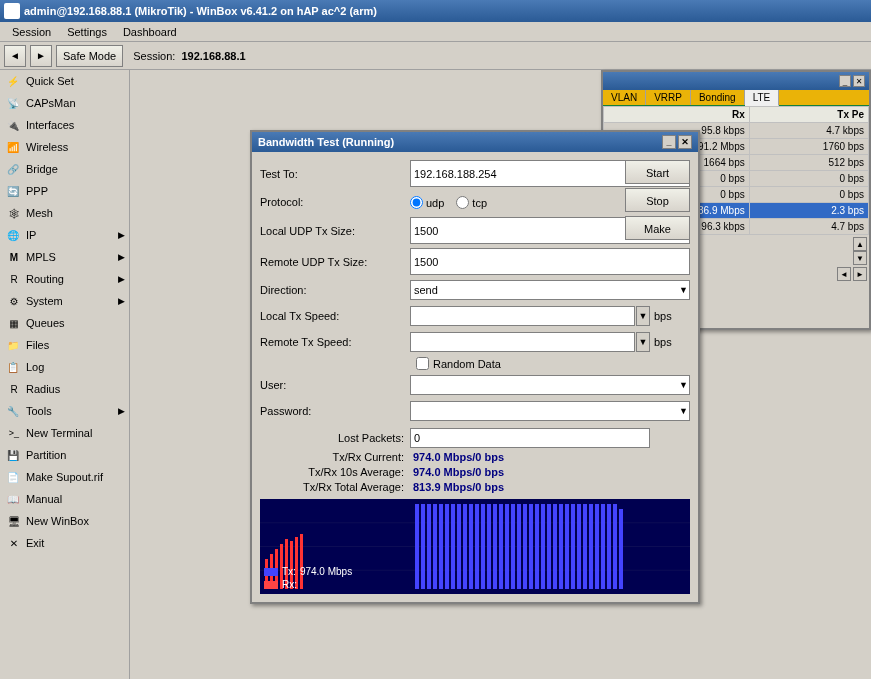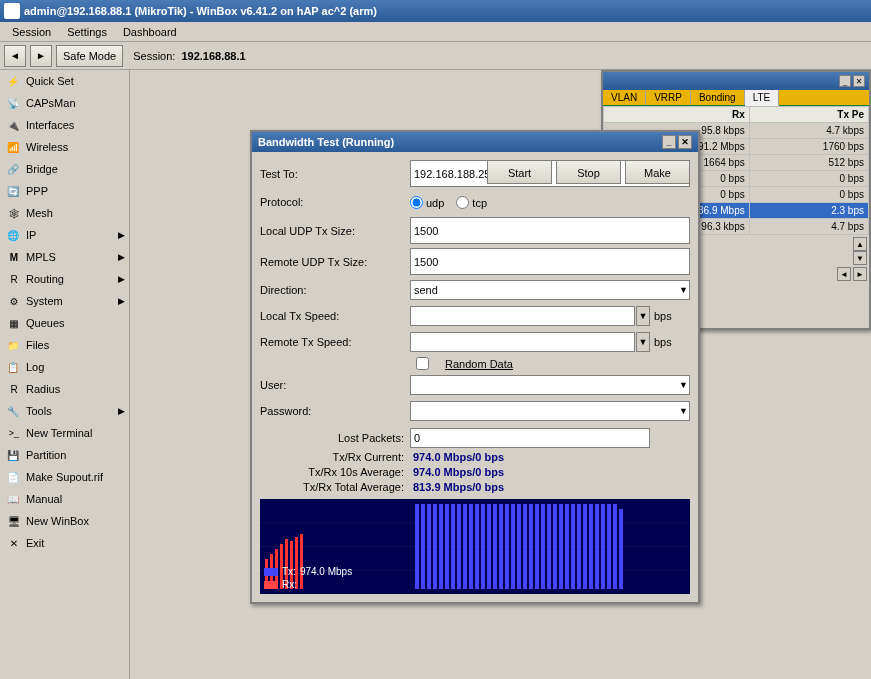--- a/index.html
+++ b/index.html
@@ -250,31 +250,30 @@
       font-size: 9px;
       margin-left: 1px;
     }
     .speed-unit {
       margin-left: 4px;
       font-size: 11px;
     }
     .checkbox-row {
       display: flex;
       align-items: center;
-      gap: 16px;
+      gap: 4px;
       font-size: 11px;
       padding-left: 156px;
-      text-decoration: underline;
     }
     .action-buttons {
       position: absolute;
       top: 8px;
       right: 8px;
       display: flex;
-      flex-direction: row;
+      flex-direction: column;
       gap: 4px;
     }
     .action-btn {
       width: 65px;
       height: 24px;
       background: linear-gradient(to bottom, #f0f0e8, #d8d4cc);
       border: 1px solid #808080;
       font-size: 11px;
       cursor: pointer;
       text-align: center;

